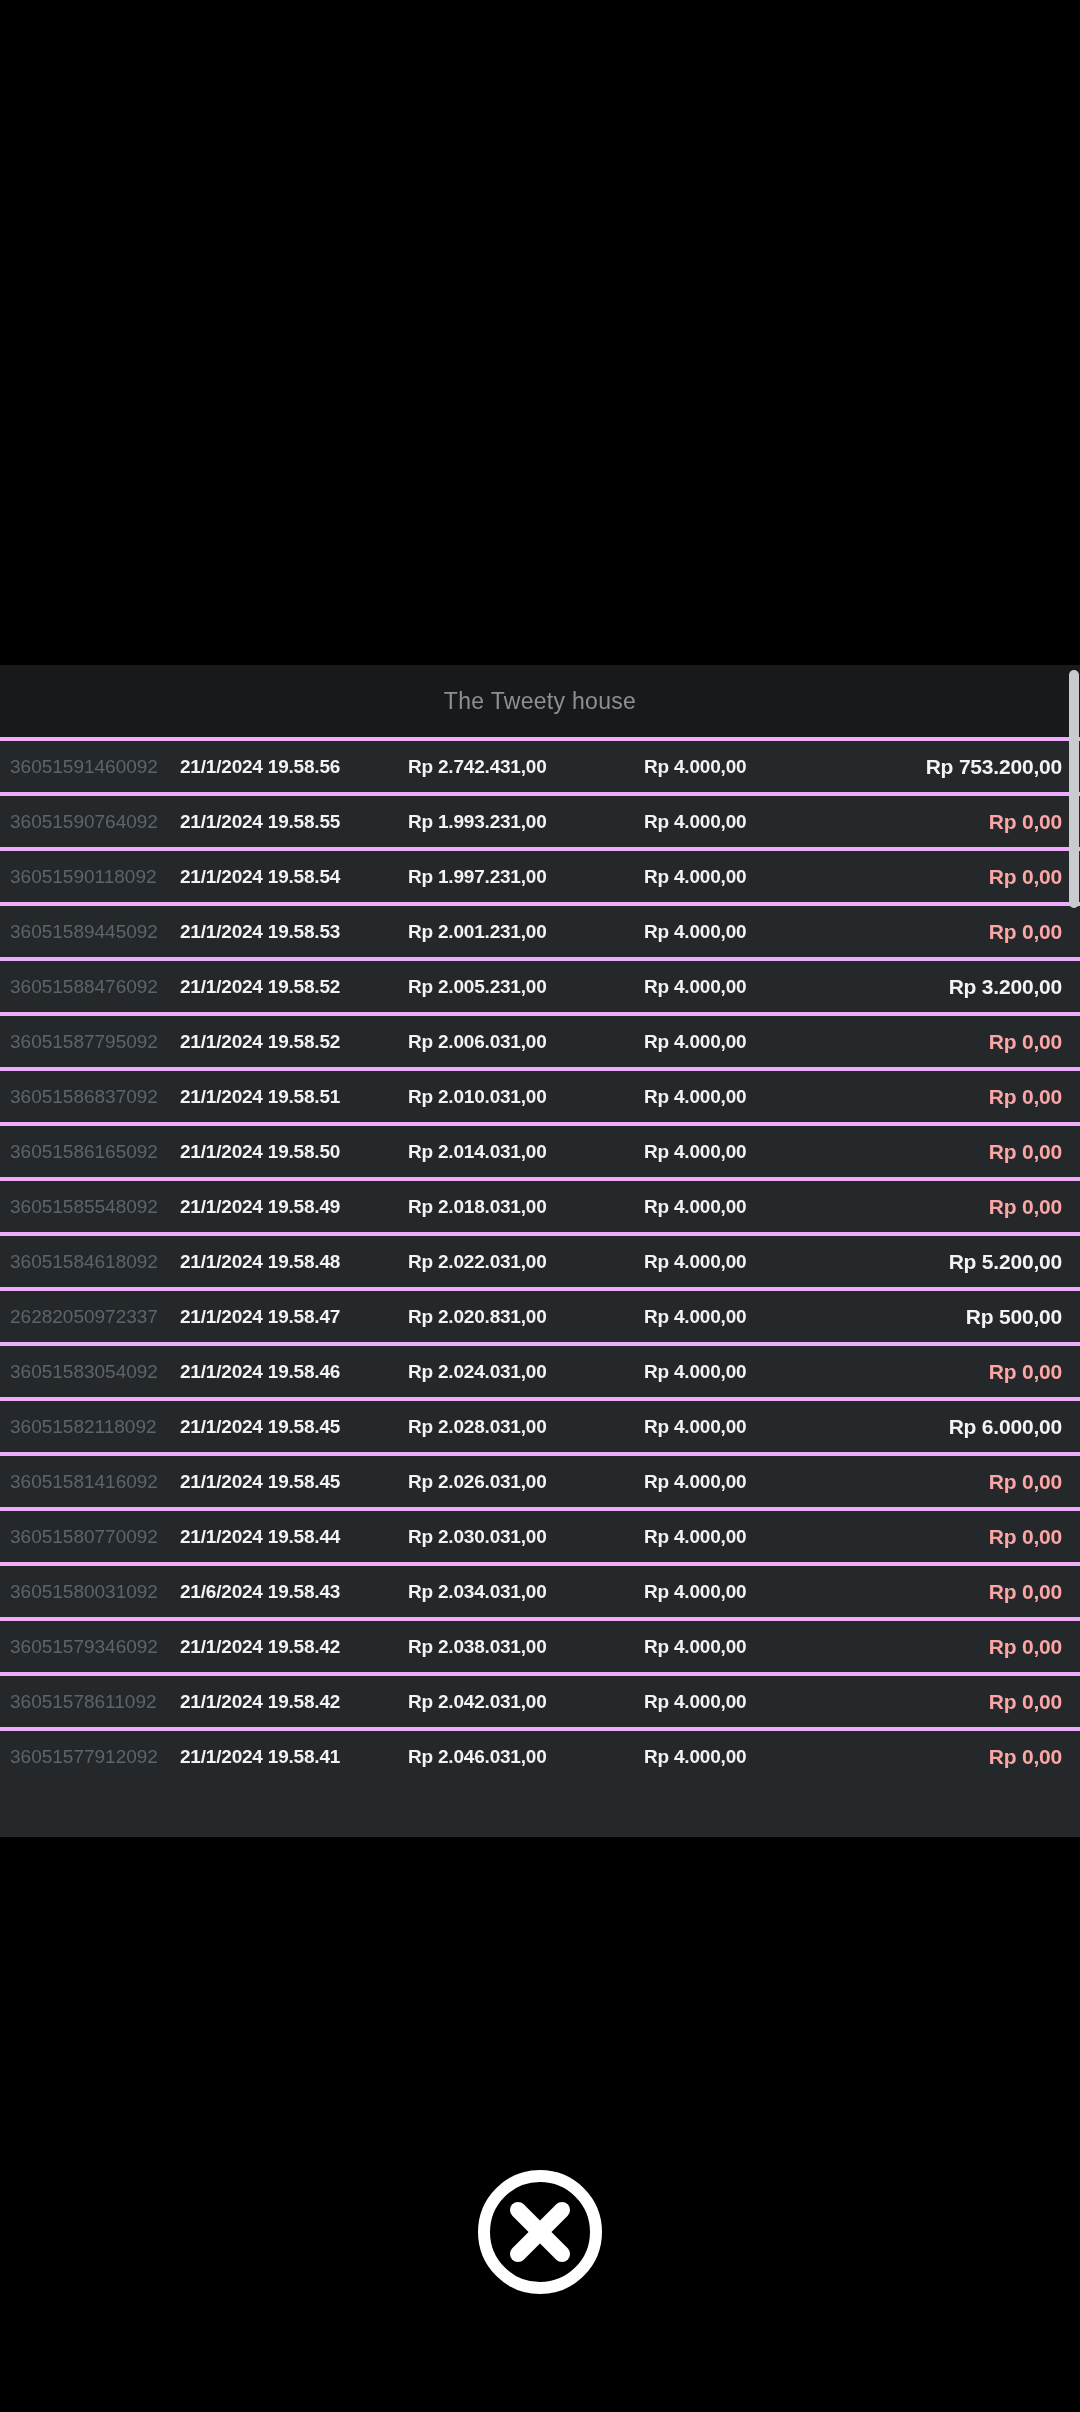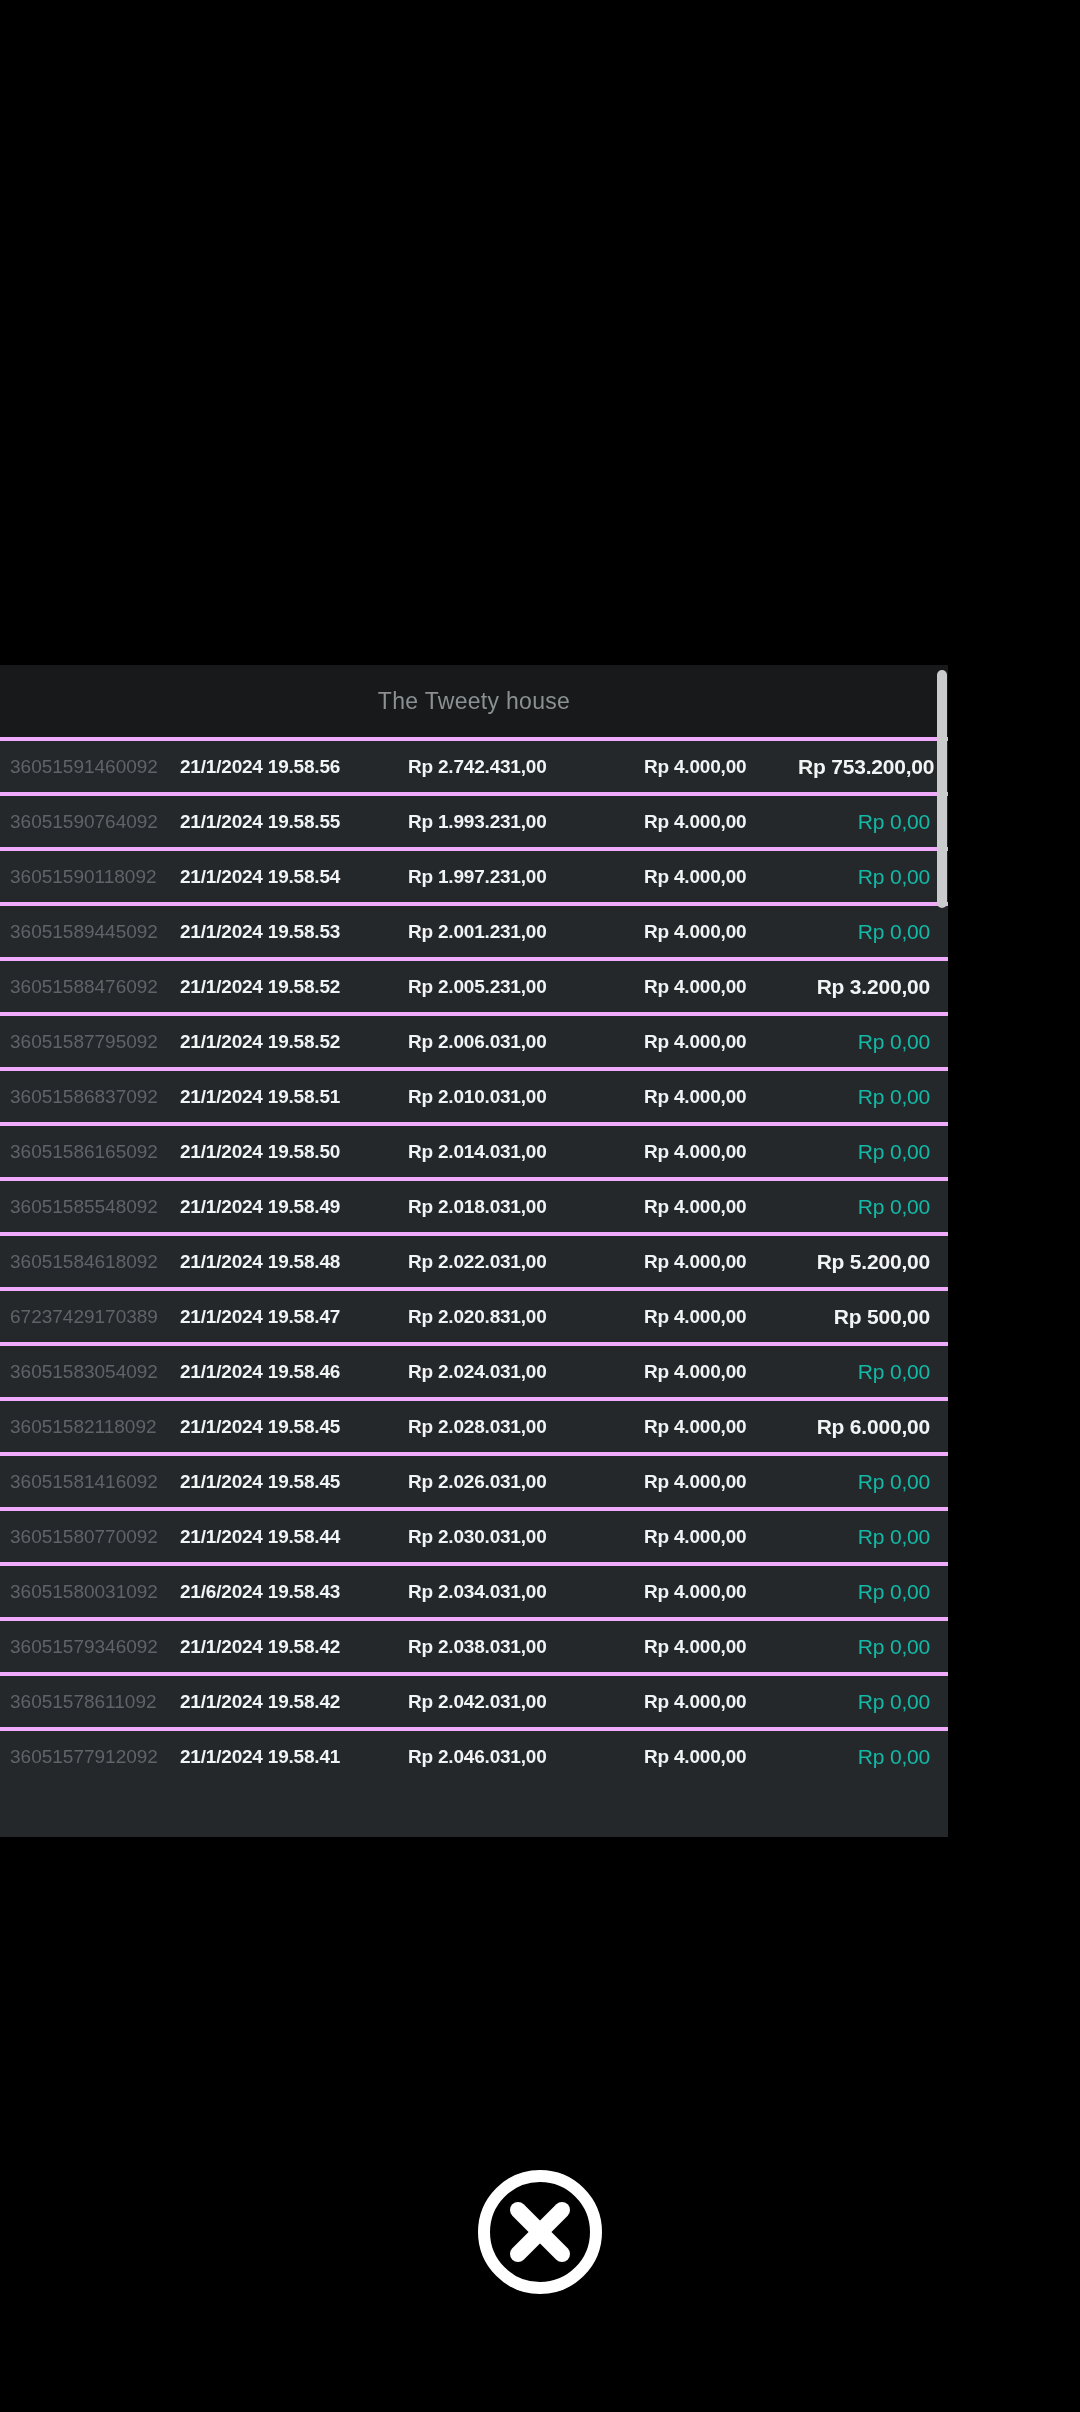--- a/index.html
+++ b/index.html
@@ -1,39 +1,39 @@
 <!DOCTYPE html>
 <html><head>
 <meta charset="utf-8">
 <style>
   html,body{margin:0;padding:0;background:#000;}
   .screen{position:relative;width:1080px;height:2412px;background:#000;overflow:hidden;
           font-family:"Liberation Sans", sans-serif;}
 
   
-  .modal{position:absolute;left:0;top:665px;width:948px;height:1172px;background:#24282b;}
+  .modal{position:absolute;left:0;top:665px;width:1080px;height:1172px;background:#24282b;}
   .title-bar{height:72px;background:#17191b;display:flex;align-items:center;justify-content:center;}
   .title-bar .title{color:#8b9093;font-size:23px;letter-spacing:.3px;}
 
   .grid-row{display:grid;grid-template-columns:180px 228px 222px 168px 1fr;
             align-items:center;height:55px;box-sizing:border-box;}
   .thead{background:#21262a;}
   .th{color:#7d8387;font-size:19px;}
   .th.h-id{padding-left:18px;text-align:left;}
   .th.h-date,.th.h-saldo,.th.h-bet,.th.h-win{text-align:center;}
   .th.h-win{padding-right:30px;}
 
   .tbody{background:#24282b;}
   .row{border-top:4px solid #f0abfc;}
   .cell{white-space:nowrap;overflow:hidden;}
   .c-id{padding-left:10px;color:#5e6468;font-size:19px;}
   .c-date,.c-saldo,.c-bet{color:#f1f3f4;font-weight:700;font-size:19px;letter-spacing:-.2px;}
   .c-bet{padding-left:14px;}
   .c-win{text-align:right;padding-right:18px;color:#f1f3f4;font-weight:700;font-size:21px;letter-spacing:-.2px;}
-  .c-win.zero{color:#14b8a6;font-weight:400;}
+  .c-win.zero{color:#fca5a5;font-weight:700;}
 
   
   .scroll-thumb{position:absolute;right:1px;top:5px;width:10px;height:238px;
                 background:#c9cbcc;border-radius:6px;}
 
   
   .close-btn{position:absolute;left:460px;top:2152px;width:160px;height:160px;
              background:transparent;border:none;padding:0;cursor:pointer;
              display:flex;align-items:center;justify-content:center;}
 </style>
@@ -124,21 +124,21 @@
 
     <div class="grid-row row">
       <span class="cell c-id">36051584618092</span>
       <span class="cell c-date">21/1/2024 19.58.48</span>
       <span class="cell c-saldo">Rp 2.022.031,00</span>
       <span class="cell c-bet">Rp 4.000,00</span>
       <span class="cell c-win">Rp 5.200,00</span>
     </div>
 
     <div class="grid-row row">
-      <span class="cell c-id">67237429170389</span>
+      <span class="cell c-id">26282050972337</span>
       <span class="cell c-date">21/1/2024 19.58.47</span>
       <span class="cell c-saldo">Rp 2.020.831,00</span>
       <span class="cell c-bet">Rp 4.000,00</span>
       <span class="cell c-win">Rp 500,00</span>
     </div>
 
     <div class="grid-row row">
       <span class="cell c-id">36051583054092</span>
       <span class="cell c-date">21/1/2024 19.58.46</span>
       <span class="cell c-saldo">Rp 2.024.031,00</span>

